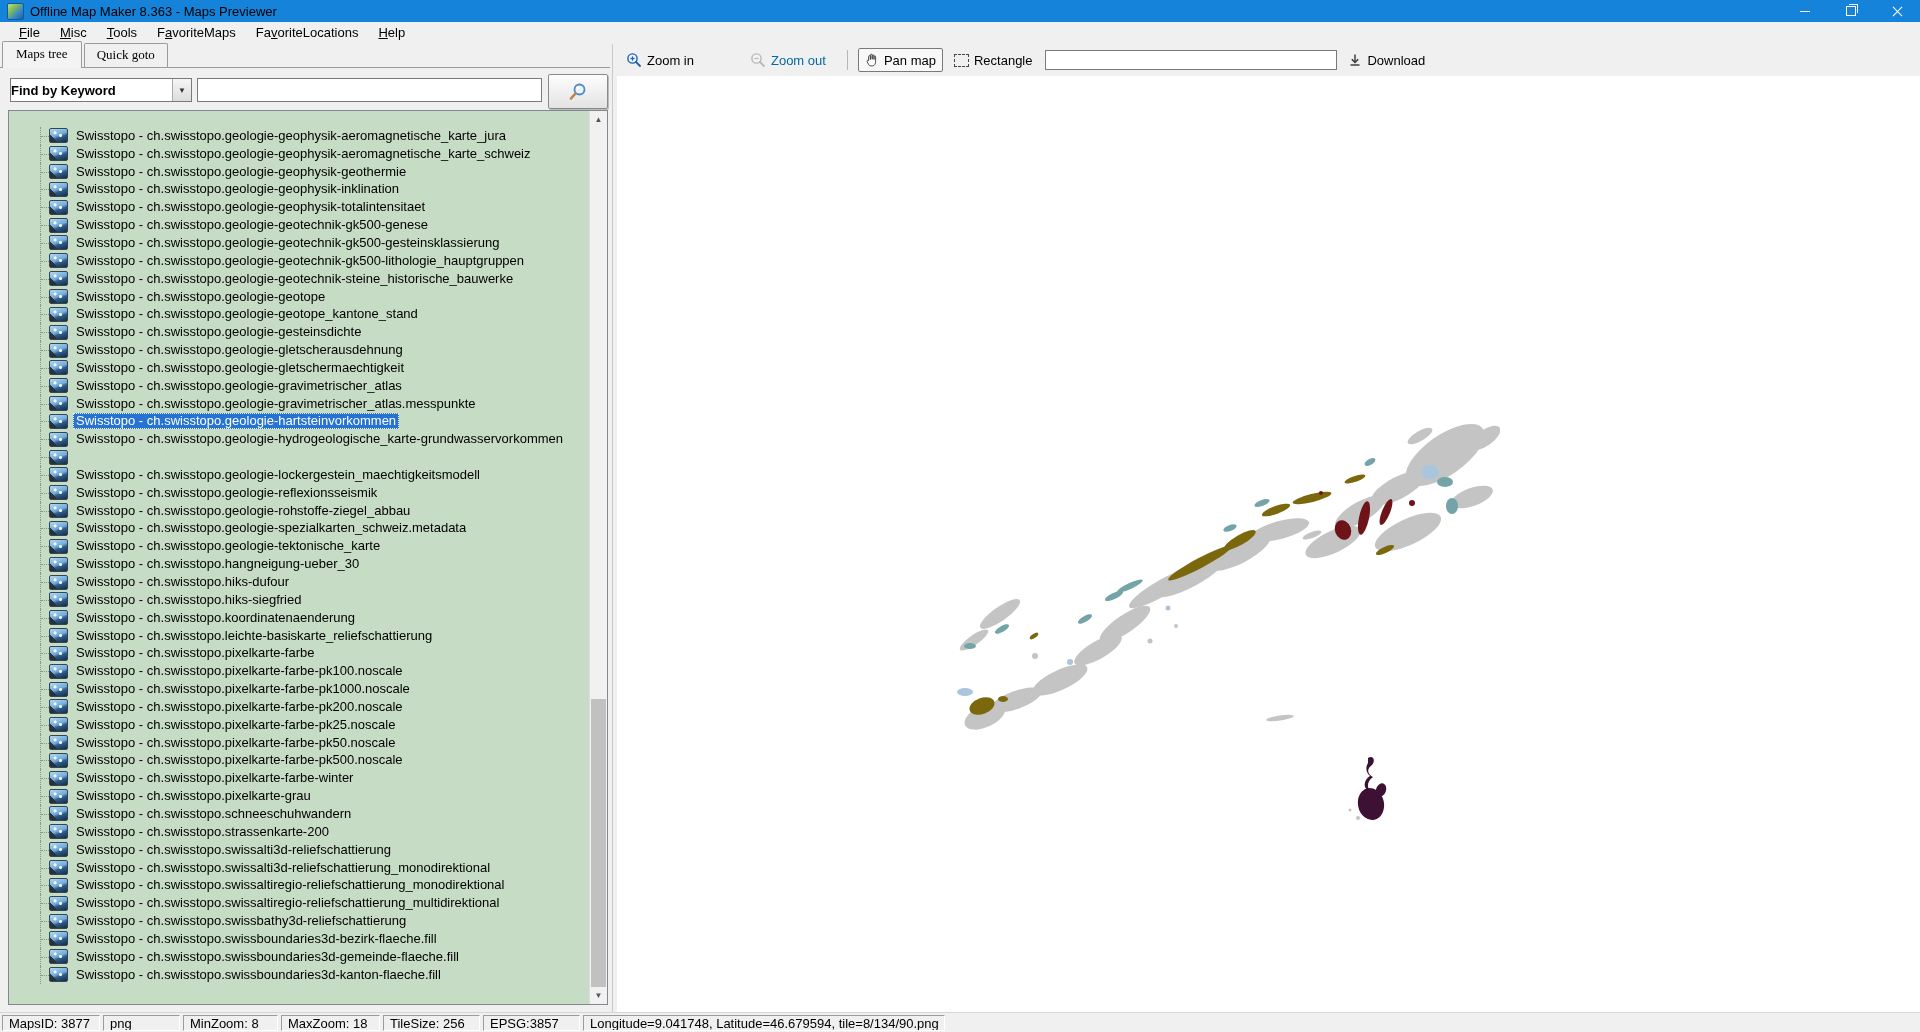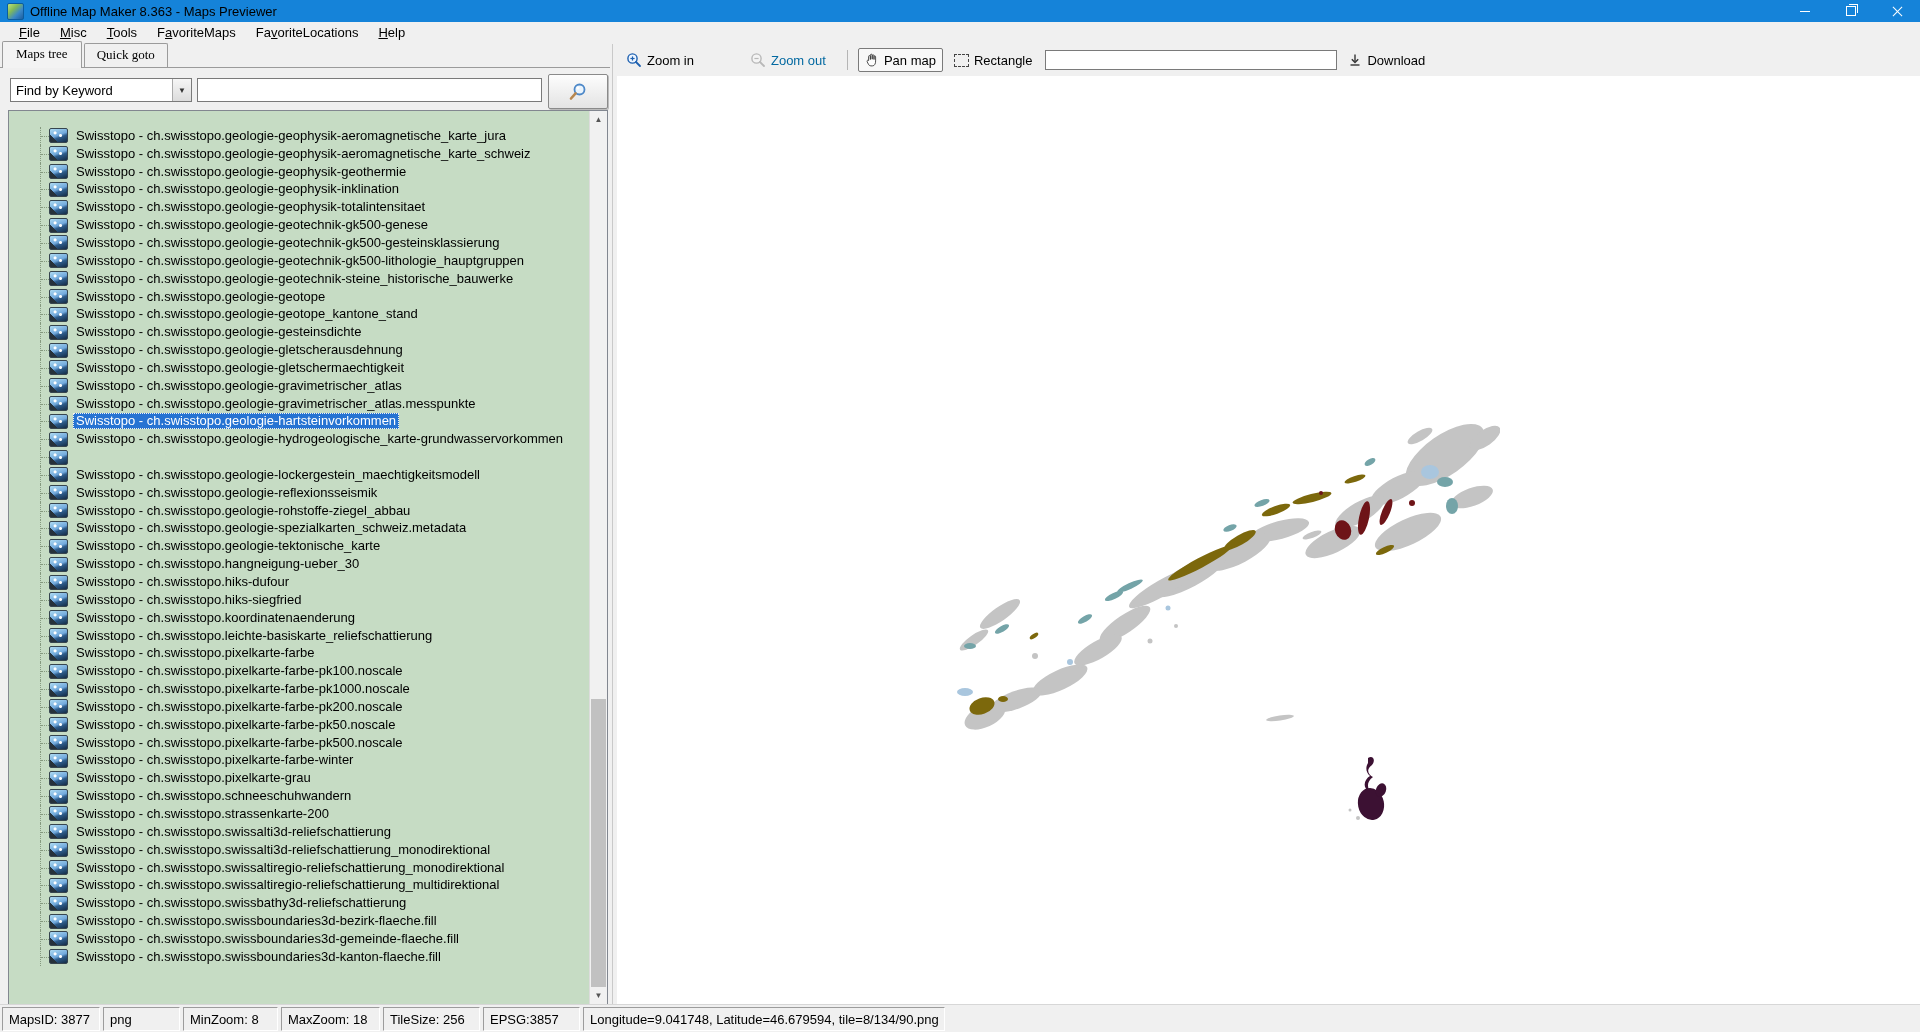--- a/index.html
+++ b/index.html
@@ -33,21 +33,21 @@
 
   .tabstrip{position:absolute;left:2px;top:1px;height:22px;display:flex;align-items:flex-end;}
   .tab{padding:3px 12px 4px 12px;border:1px solid #9b9b9b;border-bottom:none;background:#f0f0f0;
        border-radius:2px 2px 0 0;margin-right:2px;position:relative;font-family:Liberation Serif, serif;}
   .tab.active{padding:4px 13px 6px 13px;background:#f3f3f3;z-index:2;top:1px;}
   .tabstrip-line{position:absolute;left:0;top:23px;width:610px;height:1px;background:#9b9b9b;}
 
   .search-row{position:absolute;left:10px;top:32px;height:28px;width:596px;}
   .combo{position:absolute;left:0;top:2px;width:182px;height:24px;background:#fff;border:1px solid #7a7a7a;
          display:flex;align-items:center;box-sizing:border-box;}
-  .combo-value{padding-left:5px;flex:1;}
+  .combo-value{flex:1;font-weight:bold;}
   .combo-btn{width:18px;height:100%;border-left:1px solid #aaa;background:linear-gradient(#f6f6f6,#dcdcdc);
              display:flex;align-items:center;justify-content:center;font-size:8px;color:#333;}
   .search-input{position:absolute;left:187px;top:2px;width:345px;height:24px;border:1px solid #7a7a7a;
                 box-sizing:border-box;background:#fff;font-family:"Liberation Sans",sans-serif;font-size:13px;padding:0 4px;}
   .search-btn{position:absolute;left:538px;top:-2px;width:58px;height:33px;background:linear-gradient(#fdfdfd,#e3e3e3);
               border:1px solid #8a8a8a;border-radius:2px;display:flex;align-items:center;justify-content:center;
               box-shadow:1px 1px 0 #bbb;}
 
   
   .tree-wrap{position:absolute;left:8px;top:66px;width:600px;bottom:7px;border:1px solid #828790;
@@ -81,21 +81,21 @@
   .tb-sep{width:1px;height:20px;background:#b5b5b5;margin:0 10px 0 14px;}
   .rect-icon{width:13px;height:11px;border:1px dashed #444;}
   .tb-input{width:292px;height:20px;border:1px solid #7a7a7a;background:#fff;margin-left:6px;
             font-family:"Liberation Sans",sans-serif;font-size:13px;padding:0 4px;box-sizing:border-box;}
 
   
   .map-canvas{position:absolute;left:617px;top:76px;right:0;bottom:20px;background:#ffffff;overflow:hidden;}
   .map-svg{position:absolute;left:323px;top:324px;}
 
   
-  .statusbar{position:absolute;left:0;bottom:0;width:100%;height:28px;background:#f0f0f0;
+  .statusbar{position:absolute;left:0;bottom:0;width:100%;height:20px;background:#f0f0f0;
              border-top:1px solid #d7d7d7;display:flex;align-items:stretch;padding:2px 0 1px 2px;
              box-sizing:border-box;gap:3px;}
   .spanel{border:1px solid;border-color:#9c9c9c #ffffff #ffffff #9c9c9c;background:#f0f0f0;
           display:flex;align-items:center;padding-left:6px;box-sizing:border-box;white-space:nowrap;overflow:hidden;}
 </style>
 </head>
 <body>
 
 <div id="window">
 
@@ -304,20 +304,25 @@
   </div>
           <div class="trow">
     <span class="tline"></span>
     <span class="ticon"></span>
     <span class="tlabel">Swisstopo - ch.swisstopo.pixelkarte-farbe-pk1000.noscale</span>
   </div>
           <div class="trow">
     <span class="tline"></span>
     <span class="ticon"></span>
     <span class="tlabel">Swisstopo - ch.swisstopo.pixelkarte-farbe-pk200.noscale</span>
+  </div>
+          <div class="trow">
+    <span class="tline"></span>
+    <span class="ticon"></span>
+    <span class="tlabel">Swisstopo - ch.swisstopo.pixelkarte-farbe-pk25.noscale</span>
   </div>
           <div class="trow">
     <span class="tline"></span>
     <span class="ticon"></span>
     <span class="tlabel">Swisstopo - ch.swisstopo.pixelkarte-farbe-pk50.noscale</span>
   </div>
           <div class="trow">
     <span class="tline"></span>
     <span class="ticon"></span>
     <span class="tlabel">Swisstopo - ch.swisstopo.pixelkarte-farbe-pk500.noscale</span>

